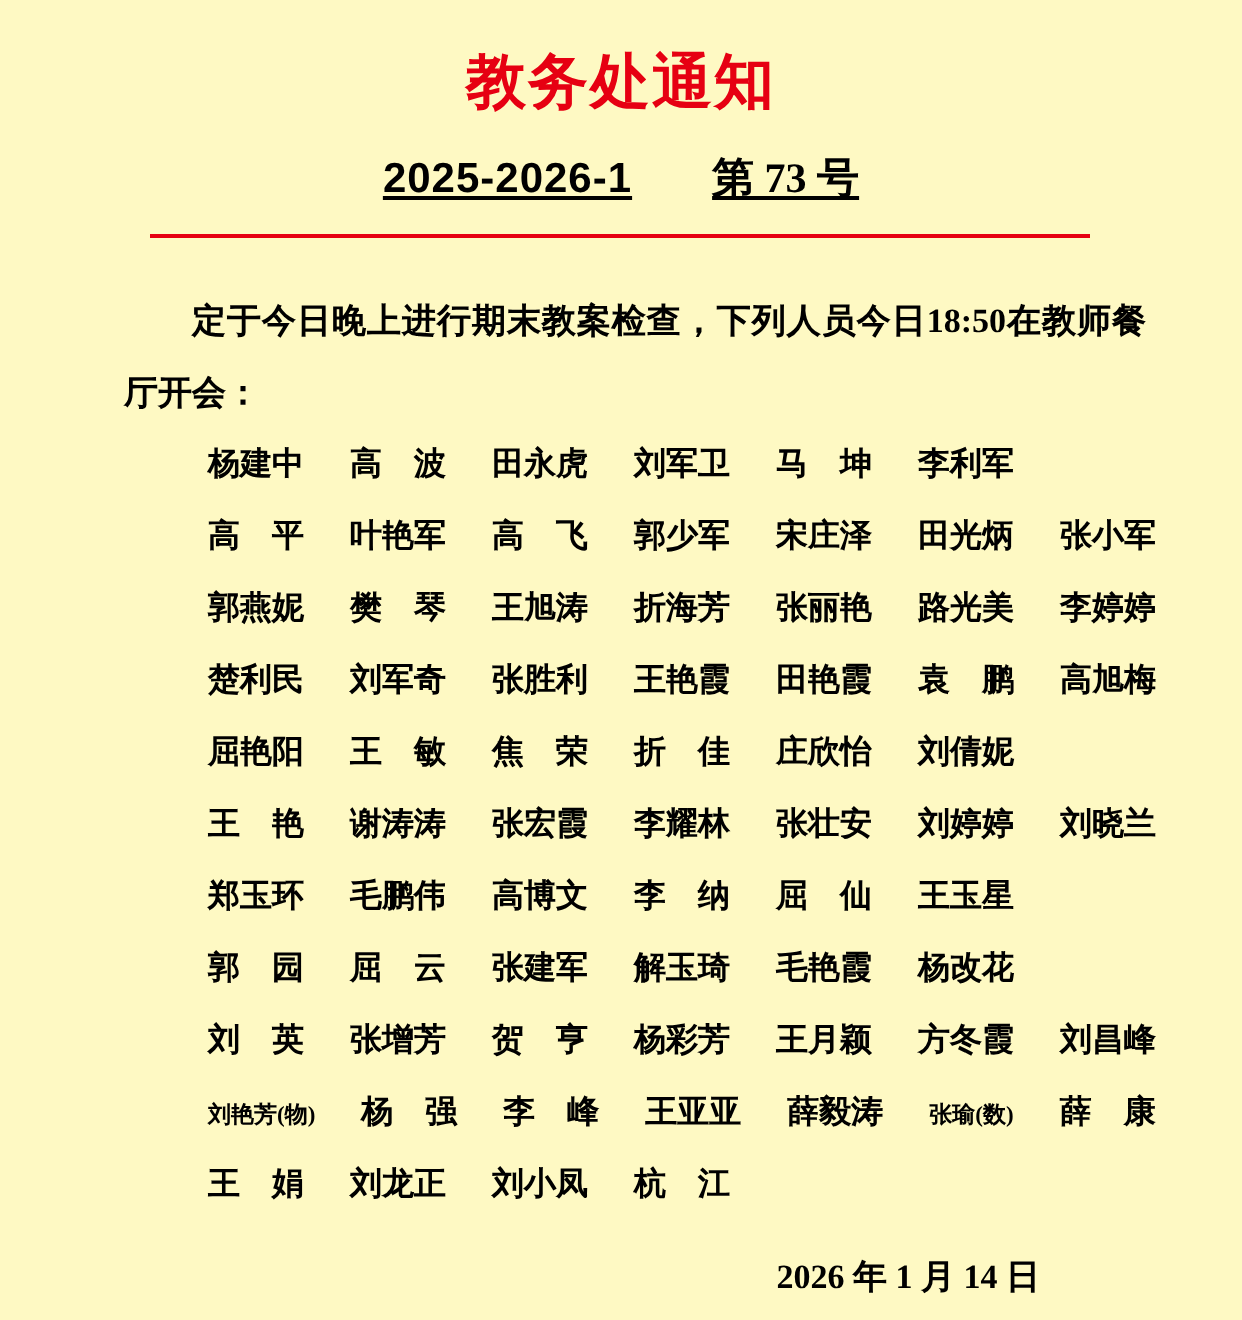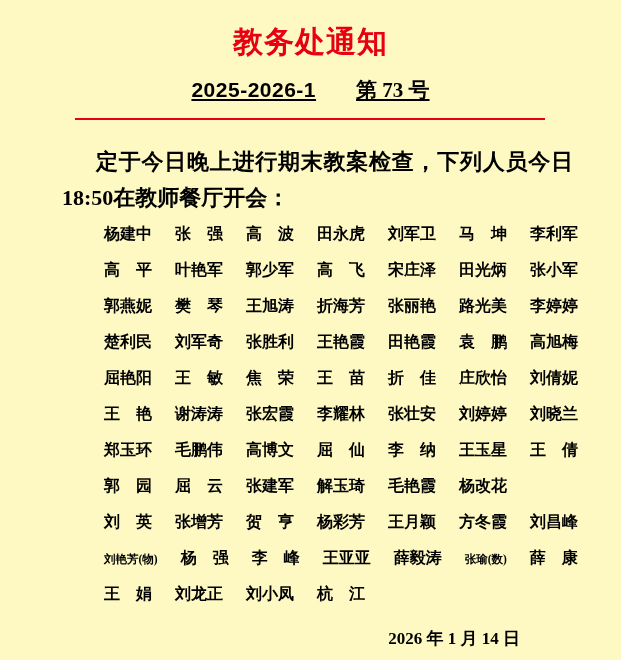--- a/index.html
+++ b/index.html
@@ -37,21 +37,21 @@
     font-family: "Liberation Sans", "DejaVu Sans", sans-serif;
     letter-spacing: 0.5px;
   }
   .divider {
     margin: 17px 76px 0 75px;
     height: 2px;
     background: #e60012;
   }
   .body-par {
     margin: 24px 48px 0 62px;
-    font-size: 22px;
+    font-size: 17px;
     line-height: 36px;
     font-weight: bold;
     text-indent: 34px;
     text-align: justify;
   }
   .roster {
     margin: 0 40px 0 104px;
   }
   .roster-row {
     display: flex;
@@ -80,26 +80,26 @@
 
 <div class="page">
   <h1 class="title">教务处通知</h1>
   <div class="subtitle">
     <span class="semester">2025-2026-1</span>
     <span class="docnum">第 73 号</span>
   </div>
   <div class="divider"></div>
   <p class="body-par">定于今日晚上进行期末教案检查，下列人员今日18:50在教师餐厅开会：</p>
   <div class="roster">
-      <div class="roster-row"><span class="name">杨建中</span><span class="name">张　强</span><span class="name">高　波</span><span class="name">田永虎</span><span class="name">刘军卫</span><span class="name">马　坤</span><span class="name">李利军</span></div>
-      <div class="roster-row"><span class="name">高　平</span><span class="name">叶艳军</span><span class="name">郭少军</span><span class="name">高　飞</span><span class="name">宋庄泽</span><span class="name">田光炳</span><span class="name">张小军</span></div>
+      <div class="roster-row"><span class="name">杨建中</span><span class="name">高　波</span><span class="name">田永虎</span><span class="name">刘军卫</span><span class="name">马　坤</span><span class="name">李利军</span></div>
+      <div class="roster-row"><span class="name">高　平</span><span class="name">叶艳军</span><span class="name">高　飞</span><span class="name">郭少军</span><span class="name">宋庄泽</span><span class="name">田光炳</span><span class="name">张小军</span></div>
       <div class="roster-row"><span class="name">郭燕妮</span><span class="name">樊　琴</span><span class="name">王旭涛</span><span class="name">折海芳</span><span class="name">张丽艳</span><span class="name">路光美</span><span class="name">李婷婷</span></div>
       <div class="roster-row"><span class="name">楚利民</span><span class="name">刘军奇</span><span class="name">张胜利</span><span class="name">王艳霞</span><span class="name">田艳霞</span><span class="name">袁　鹏</span><span class="name">高旭梅</span></div>
-      <div class="roster-row"><span class="name">屈艳阳</span><span class="name">王　敏</span><span class="name">焦　荣</span><span class="name">王　苗</span><span class="name">折　佳</span><span class="name">庄欣怡</span><span class="name">刘倩妮</span></div>
+      <div class="roster-row"><span class="name">屈艳阳</span><span class="name">王　敏</span><span class="name">焦　荣</span><span class="name">折　佳</span><span class="name">庄欣怡</span><span class="name">刘倩妮</span></div>
       <div class="roster-row"><span class="name">王　艳</span><span class="name">谢涛涛</span><span class="name">张宏霞</span><span class="name">李耀林</span><span class="name">张壮安</span><span class="name">刘婷婷</span><span class="name">刘晓兰</span></div>
-      <div class="roster-row"><span class="name">郑玉环</span><span class="name">毛鹏伟</span><span class="name">高博文</span><span class="name">屈　仙</span><span class="name">李　纳</span><span class="name">王玉星</span><span class="name">王　倩</span></div>
+      <div class="roster-row"><span class="name">郑玉环</span><span class="name">毛鹏伟</span><span class="name">高博文</span><span class="name">李　纳</span><span class="name">屈　仙</span><span class="name">王玉星</span></div>
       <div class="roster-row"><span class="name">郭　园</span><span class="name">屈　云</span><span class="name">张建军</span><span class="name">解玉琦</span><span class="name">毛艳霞</span><span class="name">杨改花</span></div>
       <div class="roster-row"><span class="name">刘　英</span><span class="name">张增芳</span><span class="name">贺　亨</span><span class="name">杨彩芳</span><span class="name">王月颖</span><span class="name">方冬霞</span><span class="name">刘昌峰</span></div>
       <div class="roster-row"><span class="name small">刘艳芳(物)</span><span class="name">杨　强</span><span class="name">李　峰</span><span class="name">王亚亚</span><span class="name">薛毅涛</span><span class="name small">张瑜(数)</span><span class="name">薛　康</span></div>
       <div class="roster-row"><span class="name">王　娟</span><span class="name">刘龙正</span><span class="name">刘小凤</span><span class="name">杭　江</span></div>
     </div>
   <div class="issue-date">2026 年 1 月 14 日</div>
 </div>
 
 </body></html>

